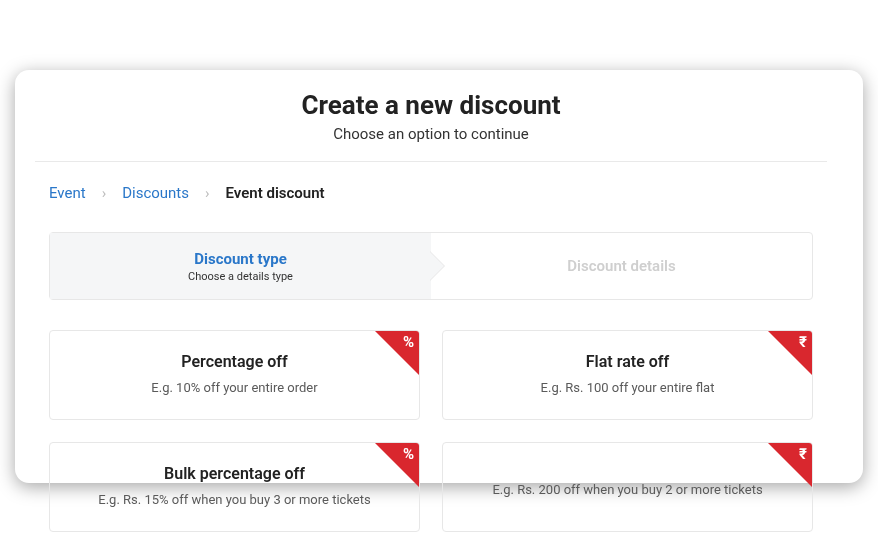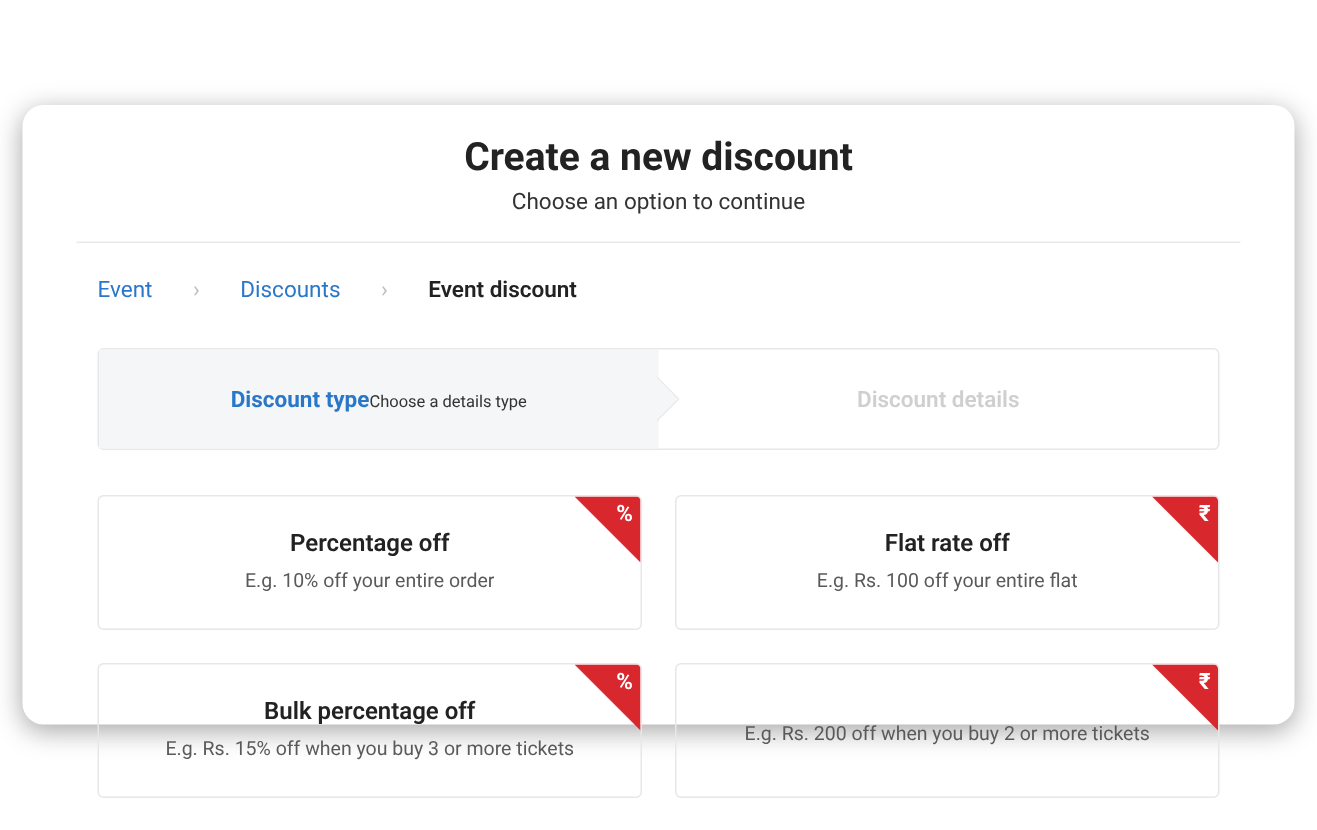--- a/index.html
+++ b/index.html
@@ -11,21 +11,21 @@
       display: flex;
       align-items: center;
       justify-content: center;
     }
     .card {
       width: 848px;
       height: 413px;
       background: #fff;
       border-radius: 14px;
       box-shadow: 0 4px 18px rgba(0,0,0,0.35);
-      padding: 20px 36px 30px 36px;
+      padding: 20px 36px 30px 20px;
       position: relative;
     }
     .header { text-align: center; }
     .page-title {
       font-size: 26px;
       font-weight: 700;
       color: #222;
       line-height: 1.2;
     }
     .page-subtitle {
@@ -36,40 +36,41 @@
       text-align: center;
     }
     .divider {
       border: none;
       border-top: 1px solid #e9e9e9;
       margin: 18px 0 22px 0;
     }
     .breadcrumb {
       display: flex;
       align-items: center;
-      gap: 27px;
+      gap: 16px;
       font-size: 15px;
       margin-left: 14px;
       margin-bottom: 30px;
     }
     .breadcrumb .crumb-link { color: #2a77c9; cursor: pointer; }
     .breadcrumb .crumb-current { color: #222; font-weight: 600; }
     .breadcrumb .chev { color: #bdbdbd; }
 
     .stepper {
       display: flex;
       border: 1px solid #e7e7e7;
       border-radius: 4px;
       margin: 0 14px 30px 14px;
       height: 68px;
       background: #fff;
     }
     .step {
       flex: 1;
       display: flex;
+      flex-direction: column;
       align-items: center;
       justify-content: center;
       text-align: center;
       position: relative;
     }
     .step.active {
       background: #f5f6f7;
     }
     .step.active::after {
       content: "";

